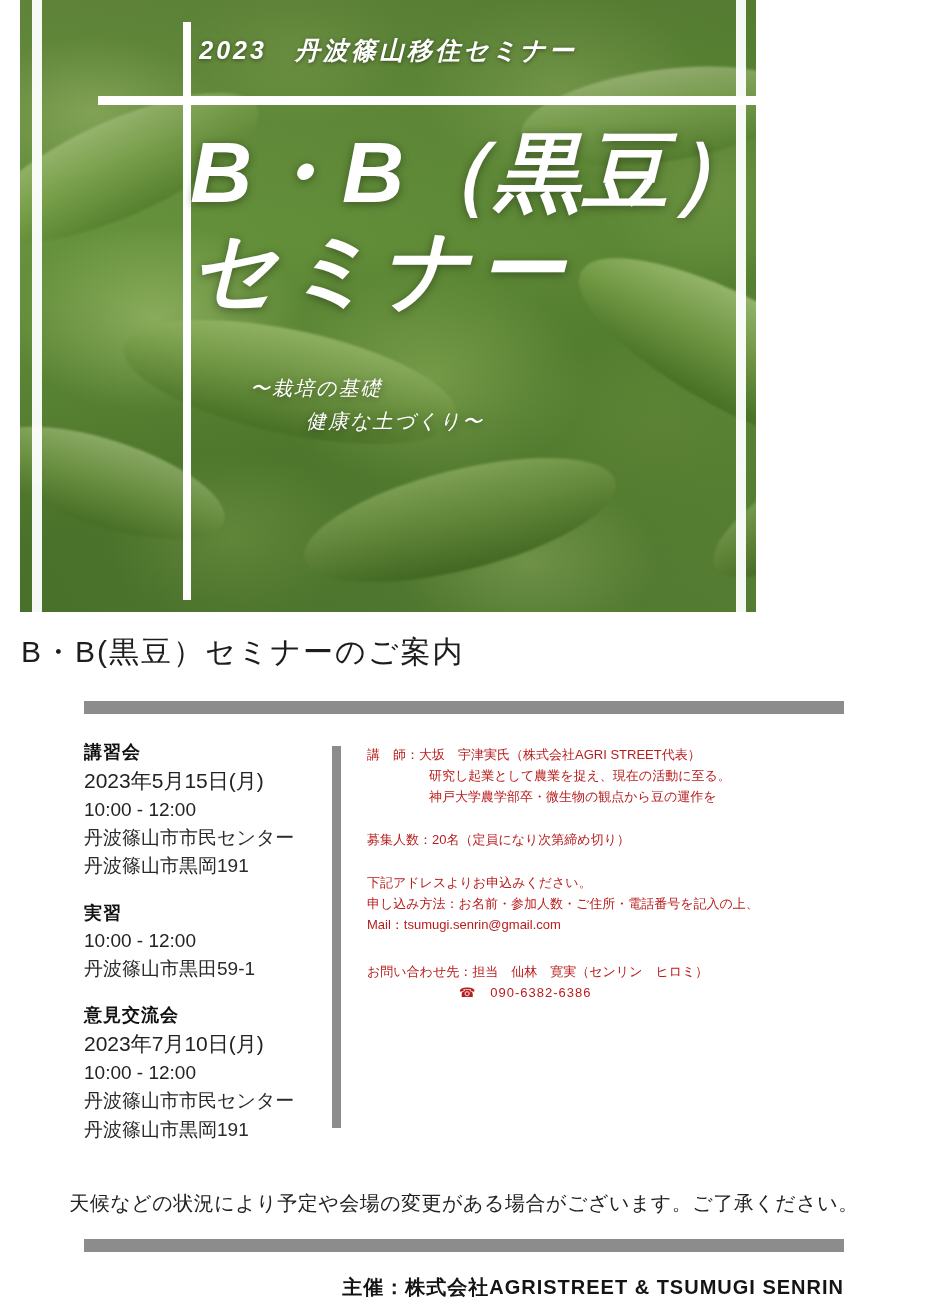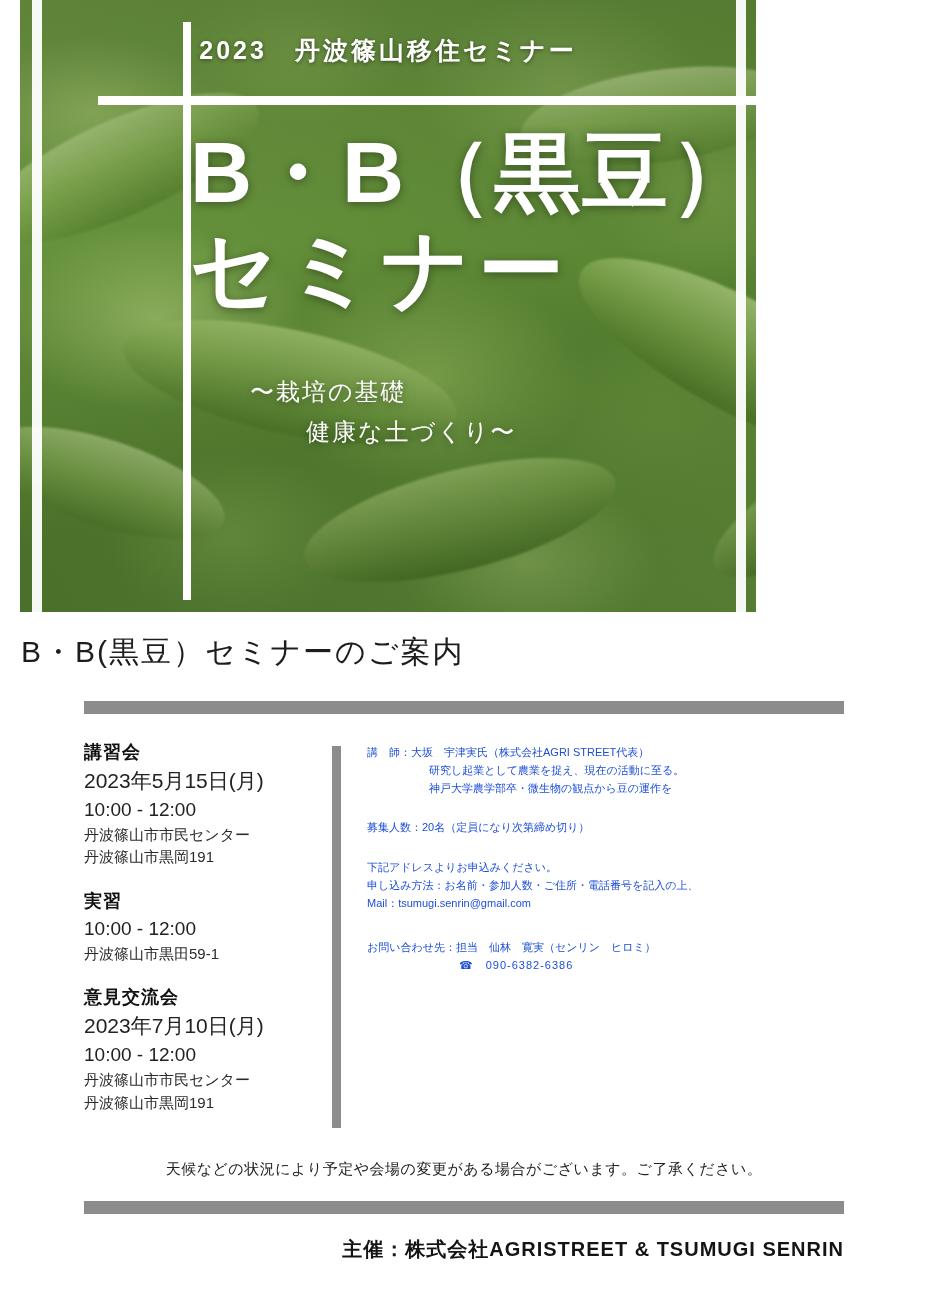--- a/index.html
+++ b/index.html
@@ -17,20 +17,21 @@
     background: #ffffff;
   }
 
   
   .hero {
     position: relative;
     width: 776px;
     height: 612px;
     overflow: hidden;
     background: #4e7a2c;
+    font-style: italic;
   }
   .hero-photo {
     position: absolute;
     inset: 0;
     background:
       radial-gradient(ellipse 200px 120px at 12% 18%, #9fc26a 0%, rgba(159,194,106,0) 62%),
       radial-gradient(ellipse 180px 130px at 38% 8%, #86ae52 0%, rgba(134,174,82,0) 60%),
       radial-gradient(ellipse 230px 150px at 72% 14%, #8cb259 0%, rgba(140,178,89,0) 62%),
       radial-gradient(ellipse 200px 160px at 92% 30%, #79a349 0%, rgba(121,163,73,0) 62%),
       radial-gradient(ellipse 240px 150px at 20% 52%, #9dc169 0%, rgba(157,193,105,0) 62%),
@@ -103,21 +104,21 @@
     line-height: 1.08;
     font-weight: bold;
     letter-spacing: 2px;
     text-shadow: 0 2px 10px rgba(0,0,0,.38);
     white-space: nowrap;
   }
   .hero-title .l2 { display: block; margin-top: 4px; letter-spacing: 8px; }
   .hero-sub {
     position: absolute; left: 250px; top: 372px;
     color: #ffffff;
-    font-size: 24px;
+    font-size: 20px;
     line-height: 1.65;
     letter-spacing: 2px;
     text-shadow: 0 2px 8px rgba(0,0,0,.40);
   }
   .hero-sub .s2 { display: block; padding-left: 56px; }
 
   
   .body-wrap {
     position: relative;
     padding: 0 0 0 0;
@@ -156,31 +157,31 @@
   .evt { margin-bottom: 20px; }
   .evt h3 {
     font-size: 18px;
     font-weight: bold;
     letter-spacing: 1px;
     margin-bottom: 2px;
     color: #111;
   }
   .evt .date { font-size: 21px; line-height: 1.45; color: #222; }
   .evt .time { font-size: 19px; line-height: 1.45; color: #222; }
-  .evt .place { font-size: 15px; line-height: 1.5; color: #2a2a2a; }
-
-  .blk { margin-bottom: 22px; font-size: 11px; line-height: 1.62; color: #1d4ed8; }
+  .evt .place { font-size: 19px; line-height: 1.5; color: #2a2a2a; }
+
+  .blk { margin-bottom: 22px; font-size: 13px; line-height: 1.62; color: #b91c1c; }
   .blk .ln { display: block; }
   .blk .indent { padding-left: 62px; display: block; }
   .blk.contact { margin-top: 26px; }
   .blk.contact .tel { display: block; padding-left: 92px; letter-spacing: 1px; }
 
   .note {
     text-align: center;
-    font-size: 15px;
+    font-size: 20px;
     color: #222;
     margin: 26px 0 22px 0;
     letter-spacing: .5px;
   }
   .footer {
     text-align: right;
     padding: 22px 84px 0 0;
     font-size: 20px;
     font-weight: bold;
     letter-spacing: 1px;

